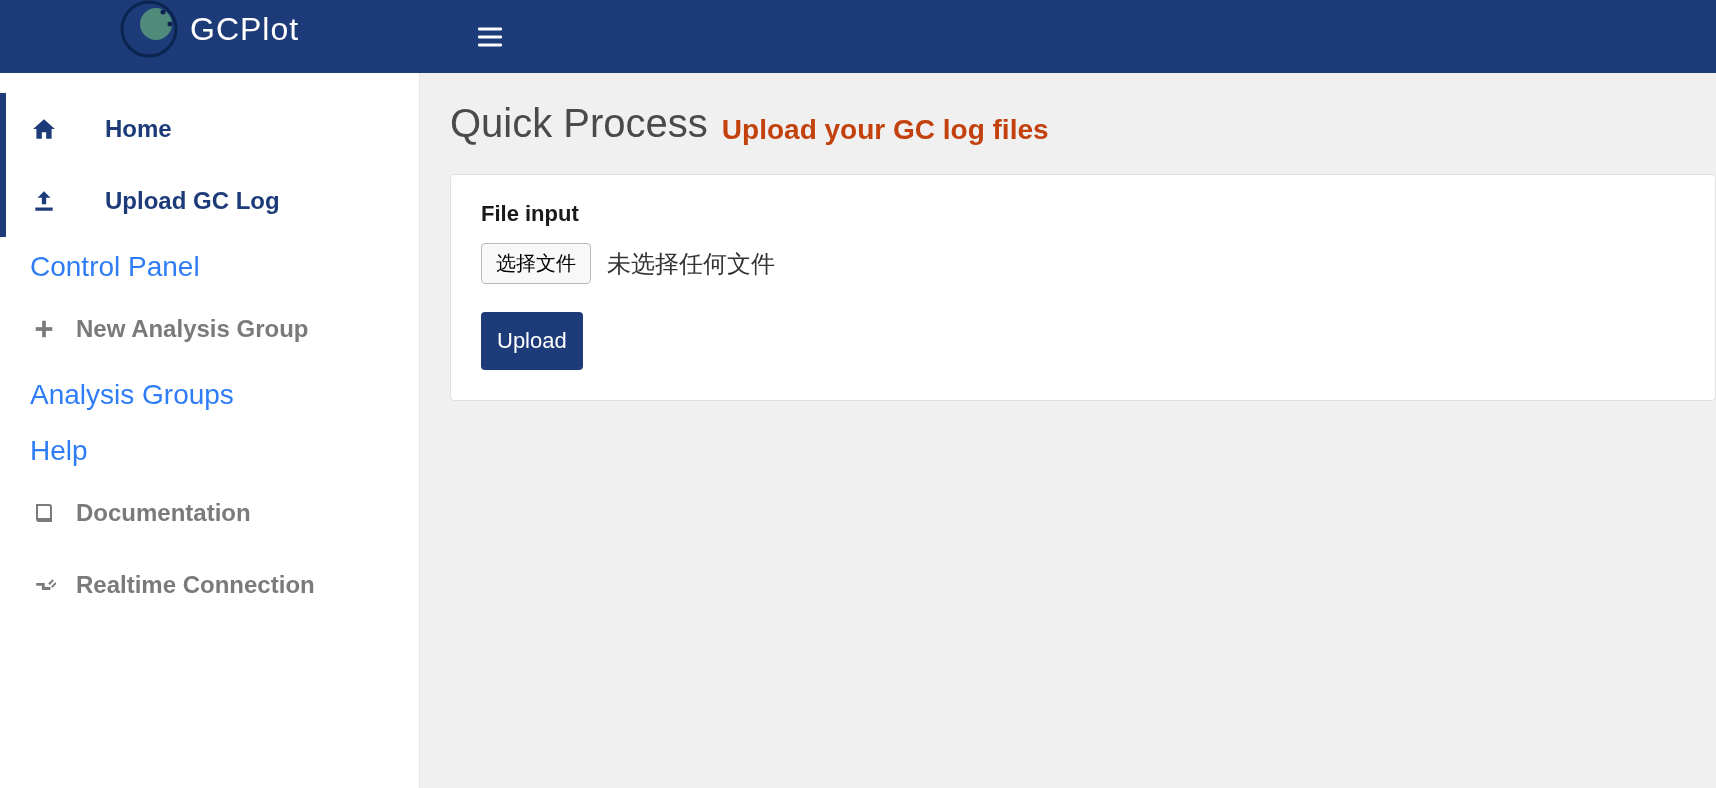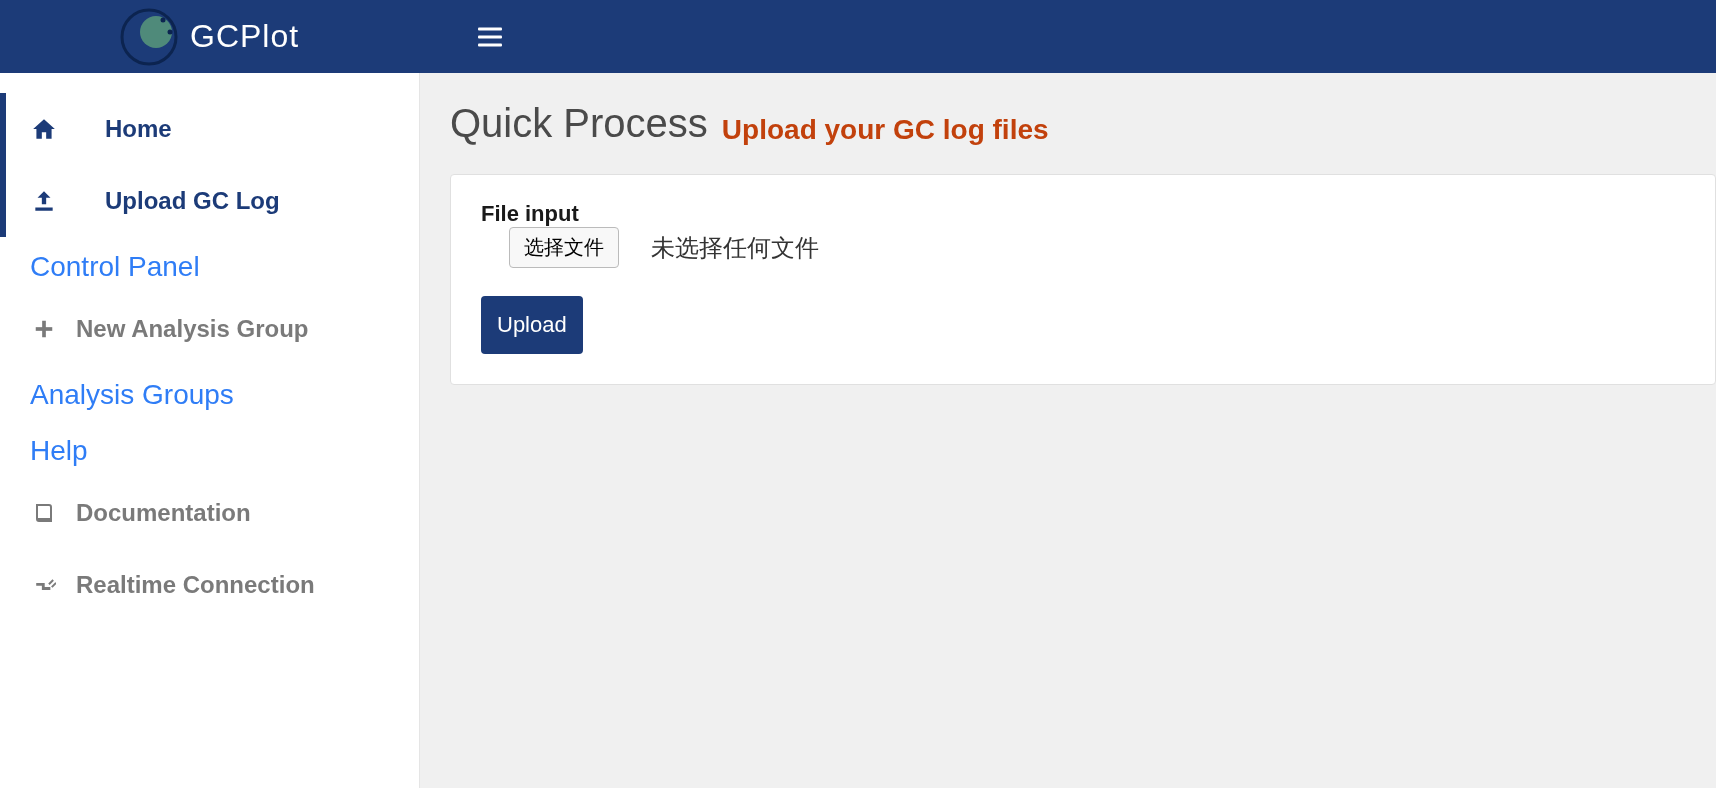--- a/index.html
+++ b/index.html
@@ -4,21 +4,21 @@
 <style>
   * { box-sizing: border-box; margin: 0; padding: 0; }
   html, body { height: 100%; font-family: -apple-system, BlinkMacSystemFont, "Segoe UI", Helvetica, Arial, sans-serif; }
   body { background: #f5f5f5; color: #333; overflow: hidden; width: 1716px; height: 788px; }
 
   
   .header {
     height: 73px;
     background: #1c3b78;
     display: flex;
-    align-items: center;
+    align-items: flex-start;
     padding-left: 120px;
     position: relative;
   }
   .logo-wrap { display: flex; align-items: center; gap: 12px; }
   .logo-circle {
     width: 58px; height: 58px;
     position: relative;
   }
   .logo-name {
     color: #fff;
@@ -103,22 +103,22 @@
   .page-title { font-size: 40px; font-weight: 400; color: #4a4a4a; }
   .page-sub { font-size: 28px; color: #c2410c; font-weight: 700; }
 
   .card {
     background: #fff;
     border: 1px solid #e0e0e0;
     border-radius: 4px;
     padding: 26px 30px 30px 30px;
     margin-right: 0;
   }
-  .field-label { font-size: 22px; font-weight: 700; color: #1a1a1a; display: block; }
-  .file-row { display: flex; align-items: center; gap: 32px; margin-bottom: 28px; margin-left: 28px; }
+  .field-label { font-size: 22px; font-weight: 700; color: #1a1a1a; margin-bottom: 16px; display: block; }
+  .file-row { display: flex; align-items: center; gap: 16px; margin-bottom: 28px; }
   .file-btn {
     border: 1px solid #bbb;
     background: #f8f8f8;
     border-radius: 4px;
     padding: 6px 14px;
     font-size: 20px;
     cursor: pointer;
   }
   .file-status { font-size: 24px; color: #333; }
   .upload-btn {

